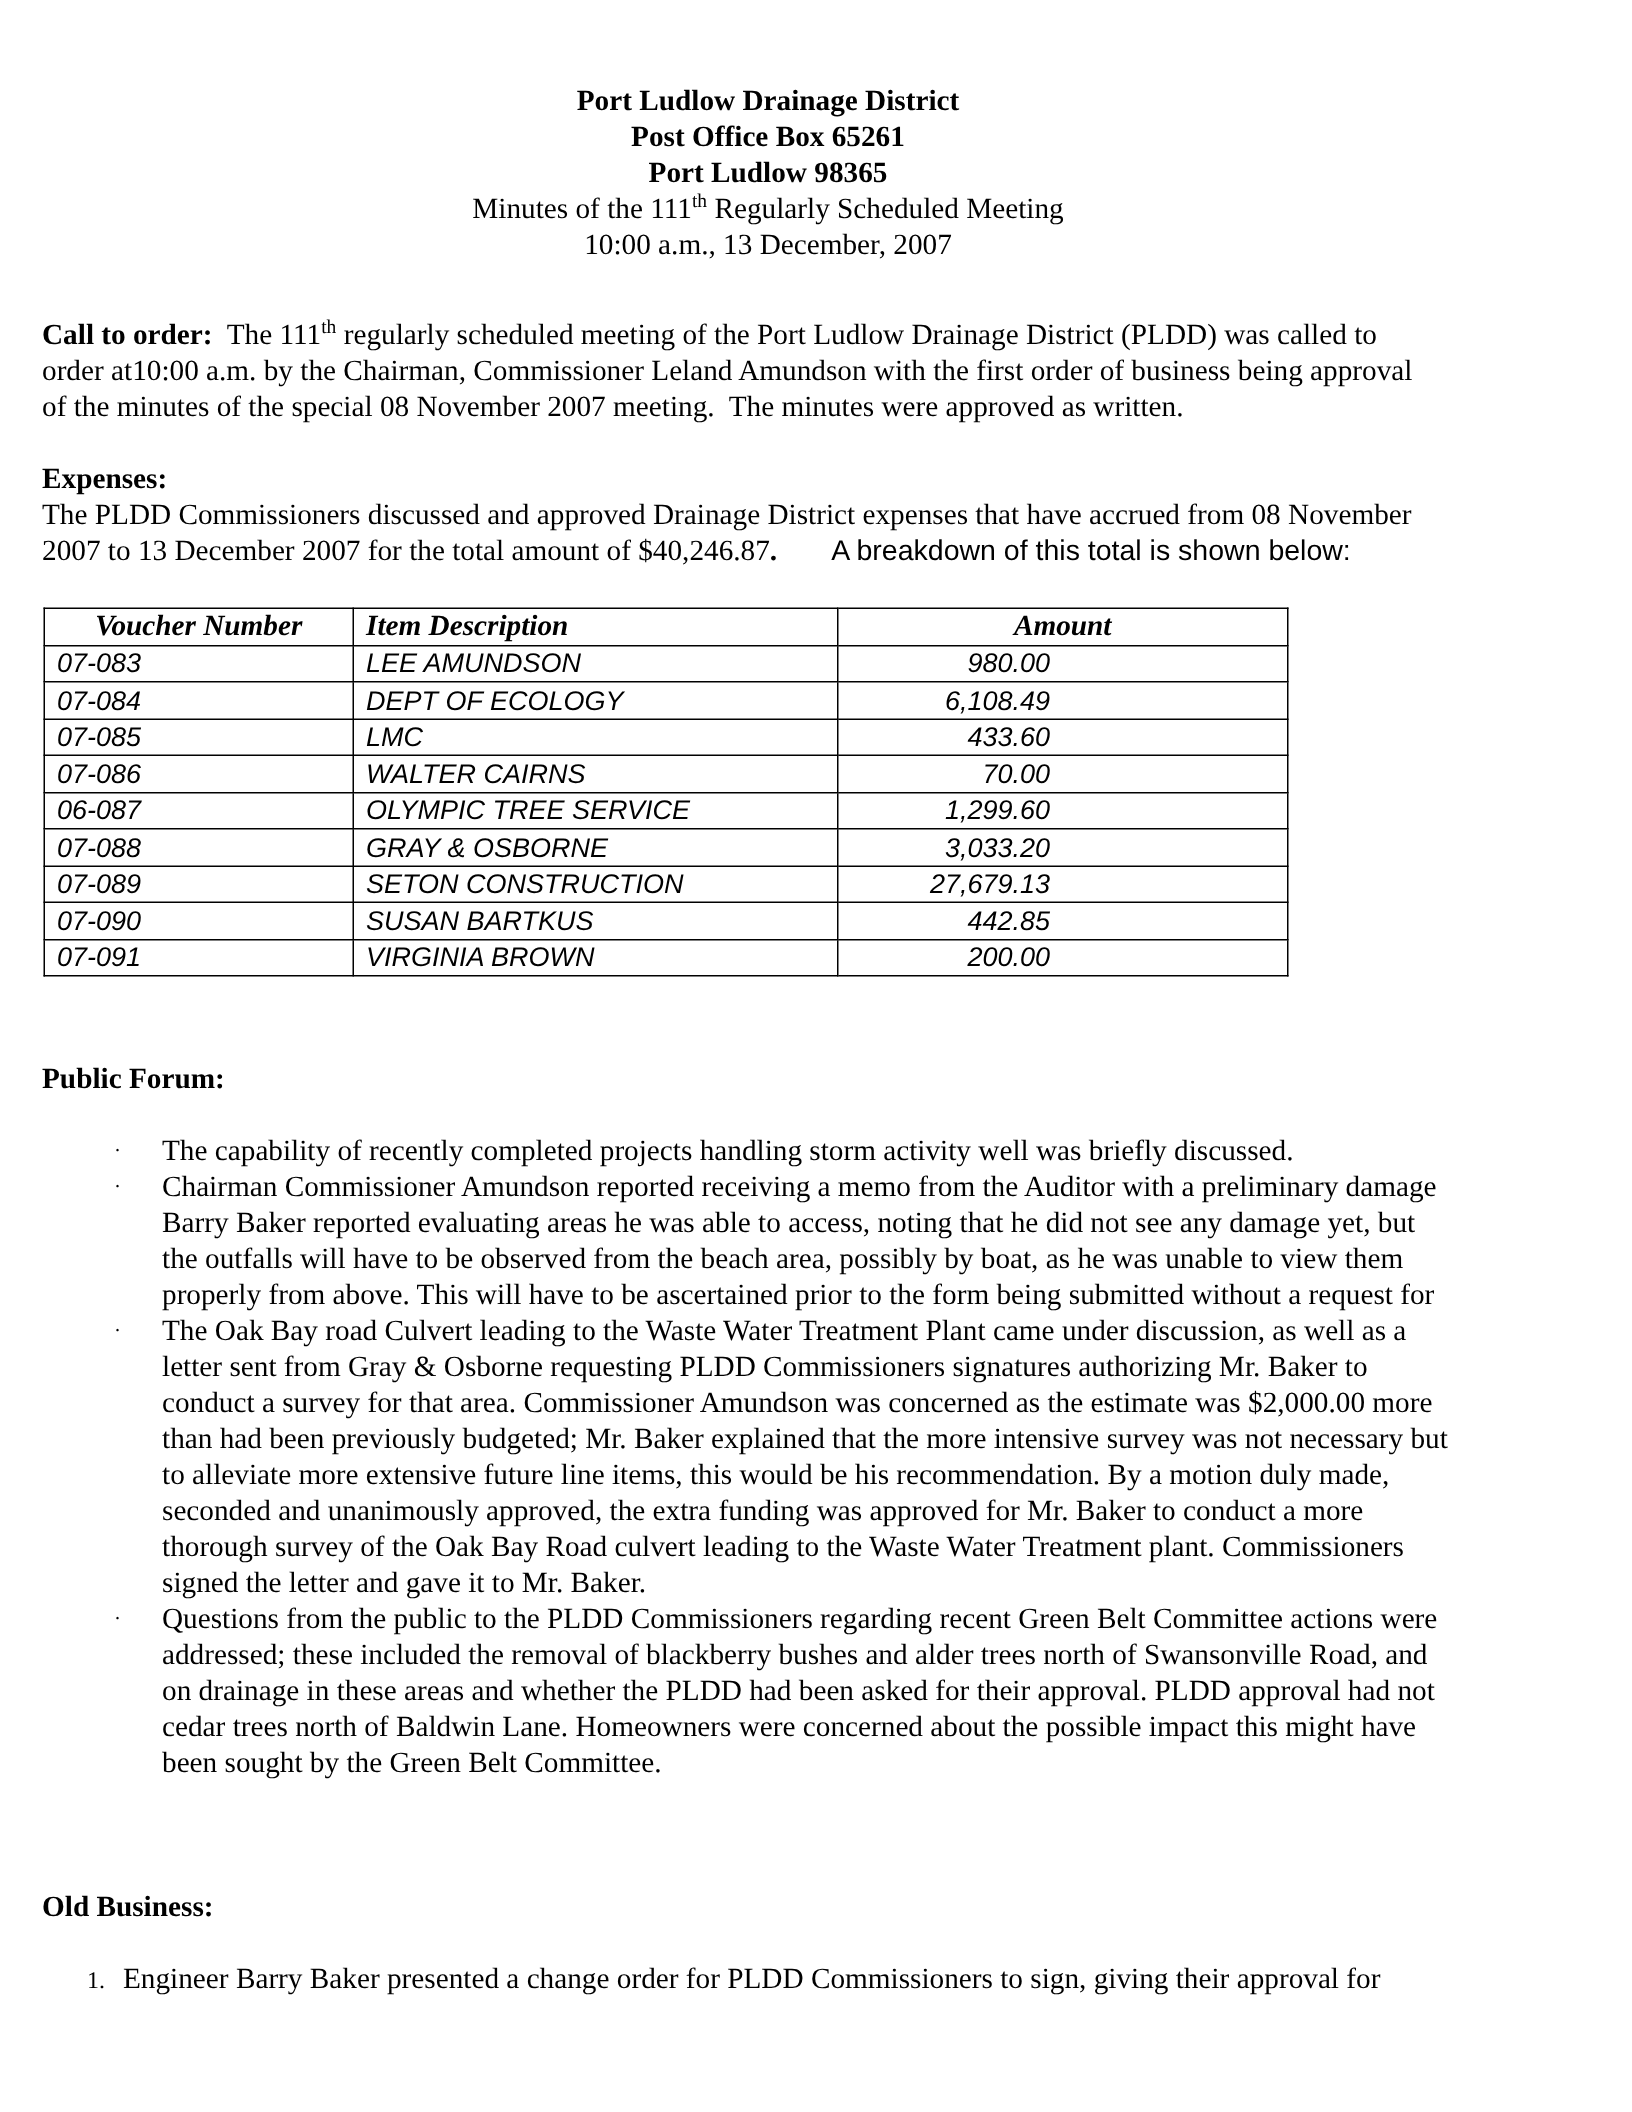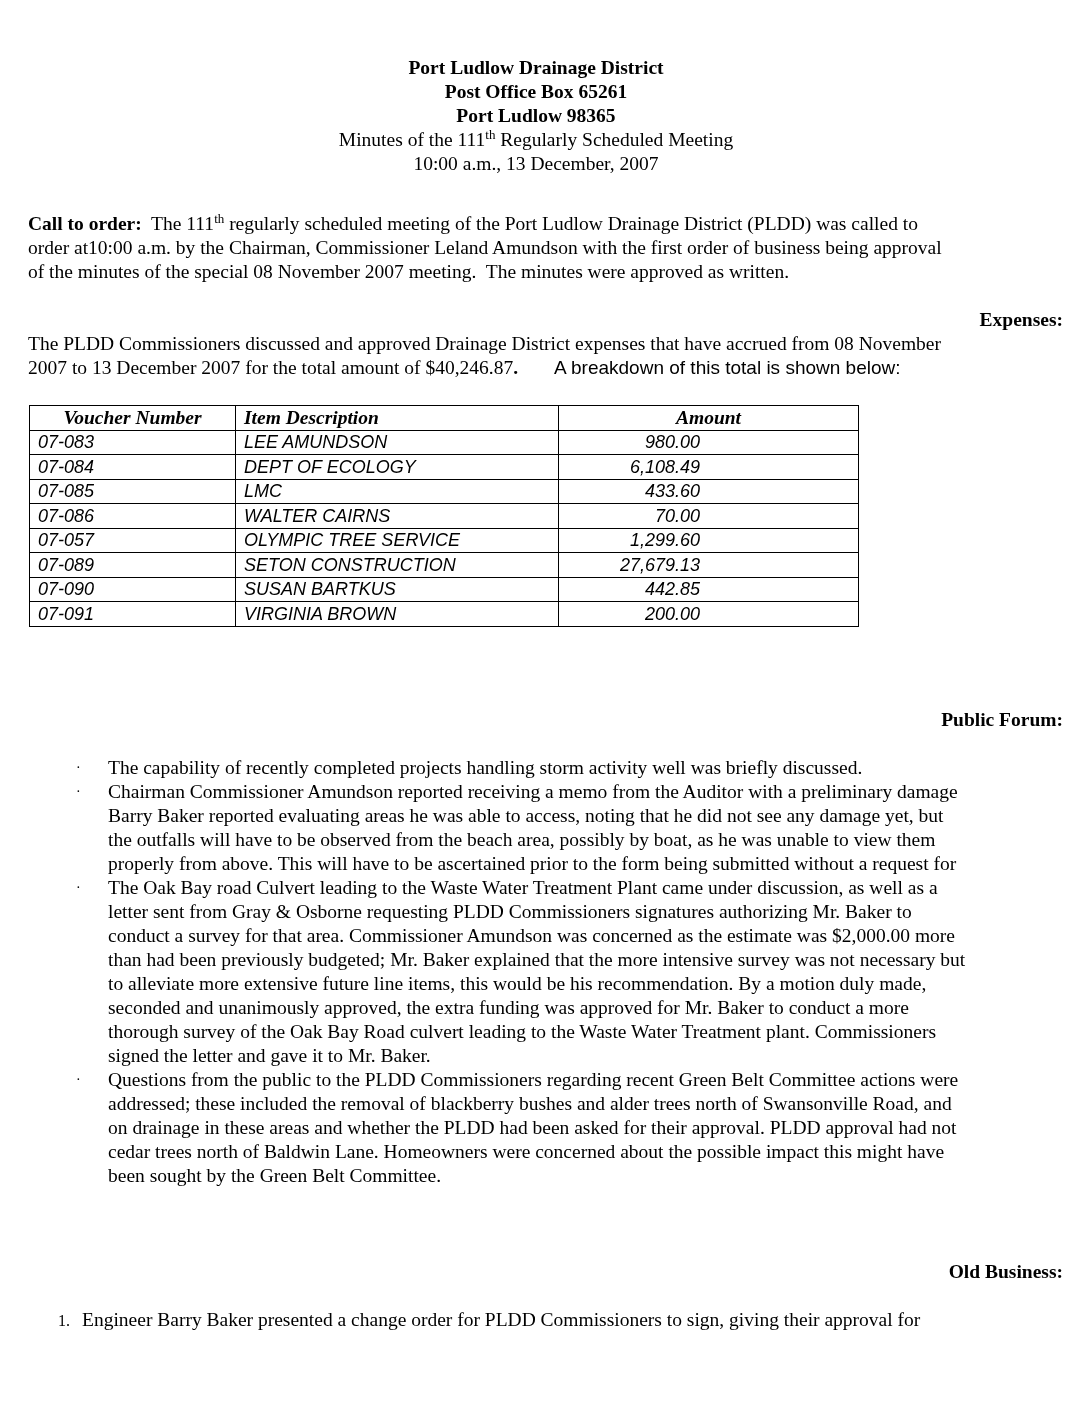--- a/index.html
+++ b/index.html
@@ -1,27 +1,27 @@
 <!DOCTYPE html>
 <html><head>
 <meta charset="utf-8">
 <style>
   html, body { margin: 0; padding: 0; background: #ffffff; }
   body {
     width: 1088px; height: 1408px; position: relative; overflow: hidden;
     font-family: "Liberation Serif", "DejaVu Serif", serif;
     color: #000; font-size: 19.5px; line-height: 24px;
   }
-  .header { position: absolute; top: 56px; left: 0; width: 1024px; text-align: center; padding-left: 24px; }
+  .header { position: absolute; top: 56px; left: 0; width: 1024px; text-align: center; }
   .header .bold { font-weight: bold; font-size: 19.5px; line-height: 24px; }
   .header .sub { font-size: 19.5px; line-height: 24px; }
   sup { font-size: 13px; line-height: 0; vertical-align: 7px; }
 
   .block { position: absolute; left: 28px; width: 1035px; }
-  .label { font-weight: bold; text-align: right; }
+  .label { font-weight: bold; }
   p { margin: 0; }
 
   table.expenses {
     position: absolute; left: 29px; top: 405px;
     border-collapse: collapse; width: 830px;
   }
   table.expenses th, table.expenses td {
     border: 1.5px solid #000; height: 23.5px; padding: 0 0 0 8px;
     vertical-align: middle; line-height: 22px; font-style: italic;
   }
@@ -93,23 +93,28 @@
       <td>07-085</td>
       <td>LMC</td>
       <td class="amount">433.60</td>
     </tr>
     <tr>
       <td>07-086</td>
       <td>WALTER CAIRNS</td>
       <td class="amount">70.00</td>
     </tr>
     <tr>
-      <td>07-057</td>
+      <td>06-087</td>
       <td>OLYMPIC TREE SERVICE</td>
       <td class="amount">1,299.60</td>
+    </tr>
+    <tr>
+      <td>07-088</td>
+      <td>GRAY &amp; OSBORNE</td>
+      <td class="amount">3,033.20</td>
     </tr>
     <tr>
       <td>07-089</td>
       <td>SETON CONSTRUCTION</td>
       <td class="amount">27,679.13</td>
     </tr>
     <tr>
       <td>07-090</td>
       <td>SUSAN BARTKUS</td>
       <td class="amount">442.85</td>

